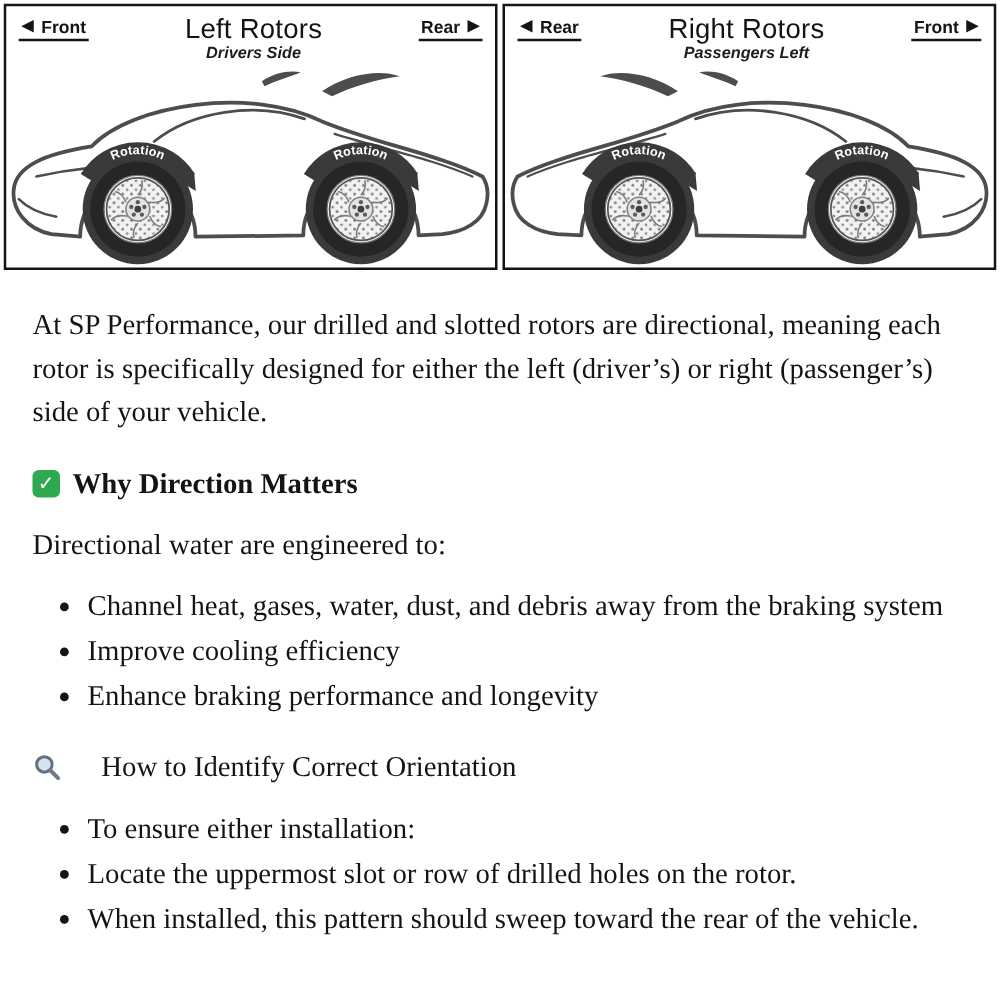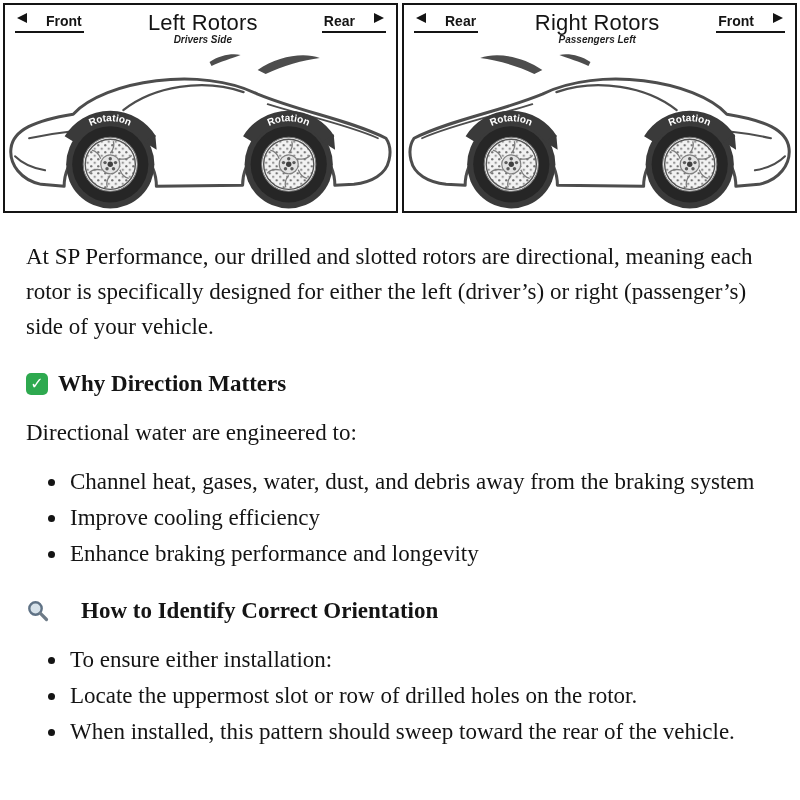--- a/index.html
+++ b/index.html
@@ -2,36 +2,36 @@
 <html><head>
 <meta charset="utf-8">
 <style>
   html,body{margin:0;padding:0;background:#fff;}
   body{width:800px;height:800px;overflow:hidden;font-family:"Liberation Serif",serif;color:#141414;}
 
   
   .diagram{display:flex;gap:4px;margin:3px;}
   .panel{flex:1;border:2.5px solid #141414;background:#fff;min-width:0;}
   .panel-header{display:flex;align-items:flex-start;justify-content:space-between;padding:6px 10px 0 10px;font-family:"Liberation Sans",sans-serif;}
-  .dir-label{display:inline-flex;align-items:flex-start;gap:19px;border-bottom:2.5px solid #141414;padding:0 2px 2px 2px;font-weight:bold;font-size:14px;margin-top:2px;white-space:nowrap;}
+  .dir-label{display:inline-flex;align-items:center;gap:6px;border-bottom:2.5px solid #141414;padding:0 2px 2px 2px;font-weight:bold;font-size:14px;margin-top:2px;white-space:nowrap;}
   .tri{width:0;height:0;border-top:5px solid transparent;border-bottom:5px solid transparent;display:inline-block;}
   .tri-left{border-right:10px solid #141414;}
   .tri-right{border-left:10px solid #141414;}
   .panel-titles{flex:1;text-align:center;line-height:1.05;}
   .panel-title{margin:0;font-size:22px;font-weight:normal;letter-spacing:.2px;}
-  .panel-subtitle{font-size:10px;font-weight:bold;font-style:italic;color:#1d1d1d;margin-top:1px;}
+  .panel-subtitle{font-size:13px;font-weight:bold;font-style:italic;color:#1d1d1d;margin-top:1px;}
   .car-svg{display:block;width:100%;height:auto;}
   .rot-text{font-family:"Liberation Sans",sans-serif;font-size:10px;font-weight:bold;fill:#ffffff;letter-spacing:.4px;}
 
   
   .content{padding:10px 32px 0 26px;font-size:23px;line-height:1.52;}
   .content p{margin:14px 0;}
   .section-heading{margin:22px 0 14px 0;font-size:23px;display:flex;align-items:center;gap:10px;}
   .section-heading.bold{font-weight:bold;}
-  .section-heading.regular{font-weight:bold;gap:31px;}
+  .section-heading.regular{font-weight:normal;gap:31px;}
   .content ul{margin:0 0 16px 0;padding-left:42px;}
   .content li{margin:1px 0;padding-left:2px;}
   .check-icon{display:inline-flex;align-items:center;justify-content:center;width:22px;height:22px;border-radius:5px;background:#2ea94f;flex:0 0 auto;}
   .check-glyph{color:#fff;font-size:16px;font-weight:bold;font-family:"DejaVu Sans",sans-serif;line-height:1;}
   .mag-icon{flex:0 0 auto;display:inline-block;}
 </style>
 </head>
 <body>
 
 <svg width="0" height="0" style="position:absolute" aria-hidden="true">

